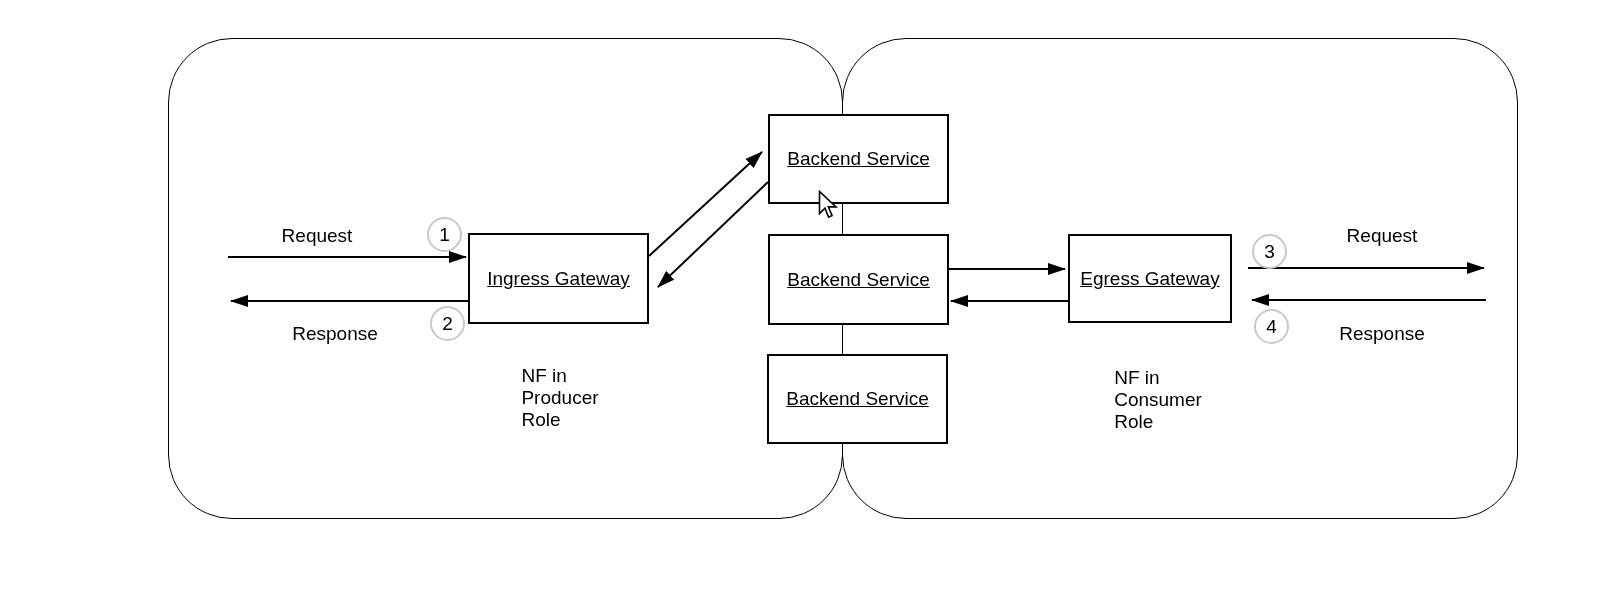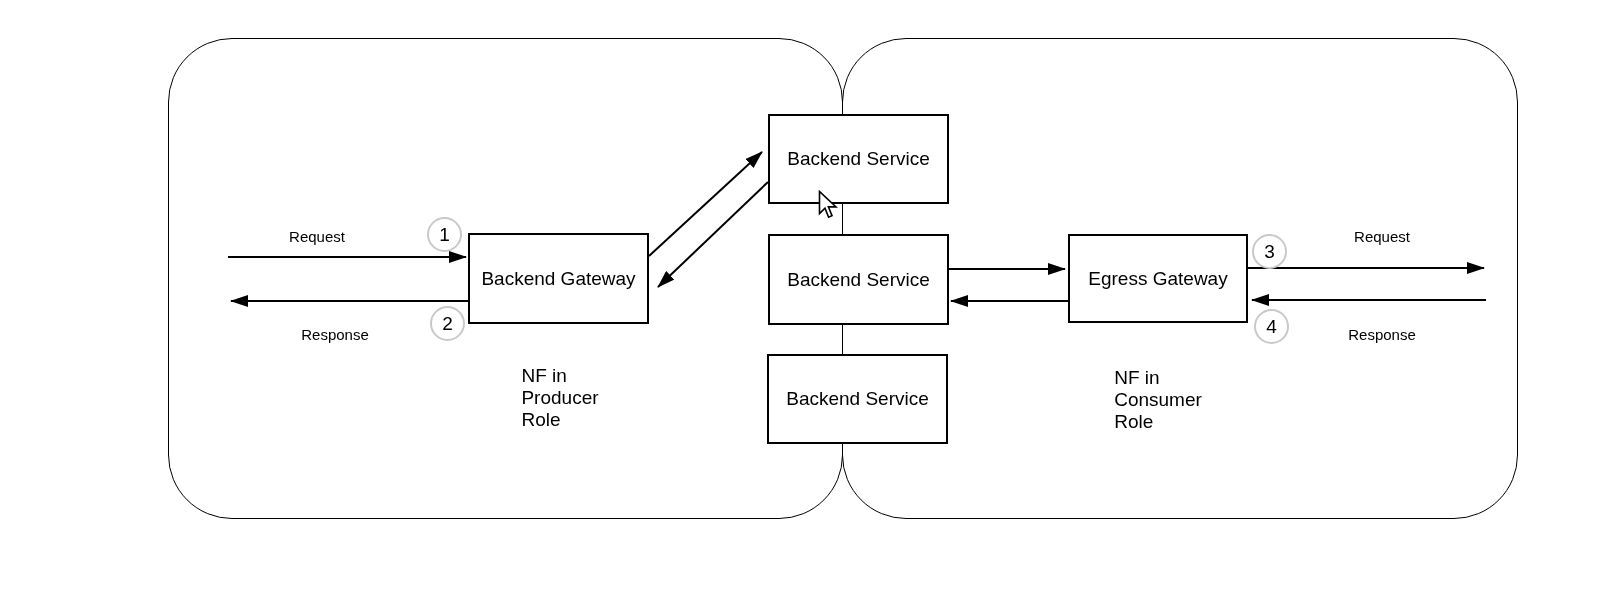--- a/index.html
+++ b/index.html
@@ -36,31 +36,32 @@
     position: absolute;
     background: #ffffff;
     border: 2px solid #000000;
     box-sizing: border-box;
     display: flex;
     align-items: center;
     justify-content: center;
     font-size: 19px;
     white-space: nowrap;
     z-index: 3;
+    text-decoration: underline;
   }
   #node-backend-top    { left: 768px; top: 114px; width: 181px; height: 90px; }
   #node-backend-middle { left: 768px; top: 234px; width: 181px; height: 91px; }
   #node-backend-bottom { left: 767px; top: 354px; width: 181px; height: 90px; }
   #node-ingress        { left: 468px; top: 233px; width: 181px; height: 91px; }
-  #node-egress         { left: 1068px; top: 234px; width: 180px; height: 89px; justify-content: center; }
+  #node-egress         { left: 1068px; top: 234px; width: 164px; height: 89px; justify-content: center; }
 
   .edge-label {
     position: absolute;
     transform: translate(-50%, -50%);
-    font-size: 15px;
+    font-size: 19px;
     white-space: nowrap;
     z-index: 2;
     background: transparent;
   }
   #label-producer-request  { left: 317px;  top: 236px; }
   #label-producer-response { left: 335px;  top: 334px; }
   #label-consumer-request  { left: 1382px; top: 236px; }
   #label-consumer-response { left: 1382px; top: 334px; }
 
   .step-badge {
@@ -127,21 +128,21 @@
   <div class="node" id="node-backend-top">
     <span>Backend Service</span>
   </div>
   <div class="node" id="node-backend-middle">
     <span>Backend Service</span>
   </div>
   <div class="node" id="node-backend-bottom">
     <span>Backend Service</span>
   </div>
   <div class="node" id="node-ingress">
-    <span>Backend Gateway</span>
+    <span>Ingress Gateway</span>
   </div>
   <div class="node" id="node-egress">
     <span>Egress Gateway</span>
   </div>
 
   <div class="edge-label" id="label-producer-request">Request</div>
   <div class="edge-label" id="label-producer-response">Response</div>
   <div class="edge-label" id="label-consumer-request">Request</div>
   <div class="edge-label" id="label-consumer-response">Response</div>
 

